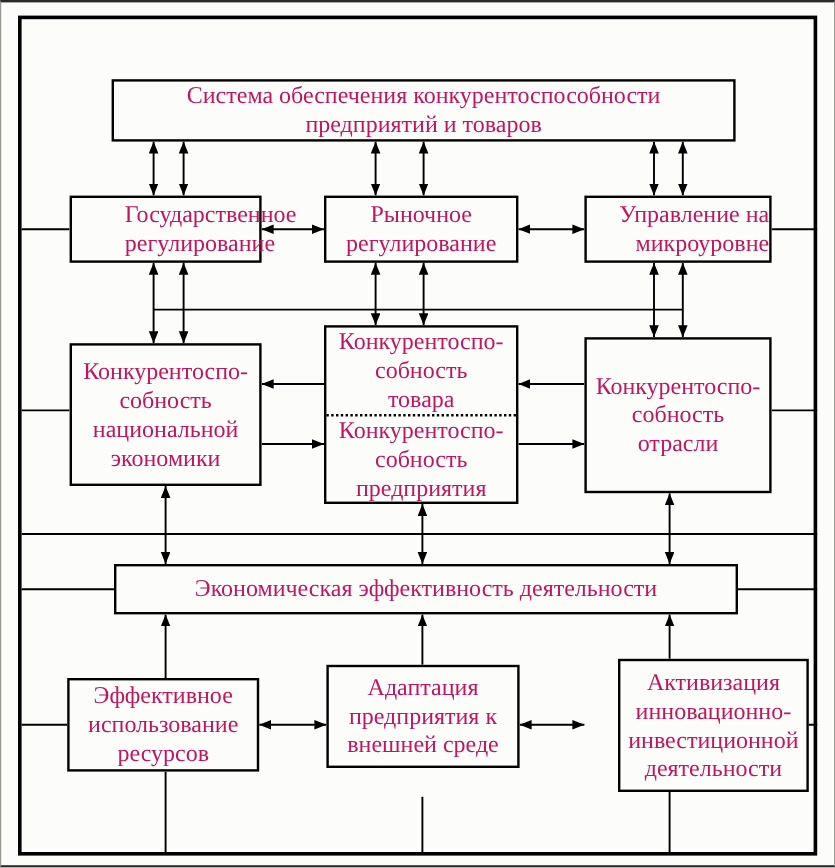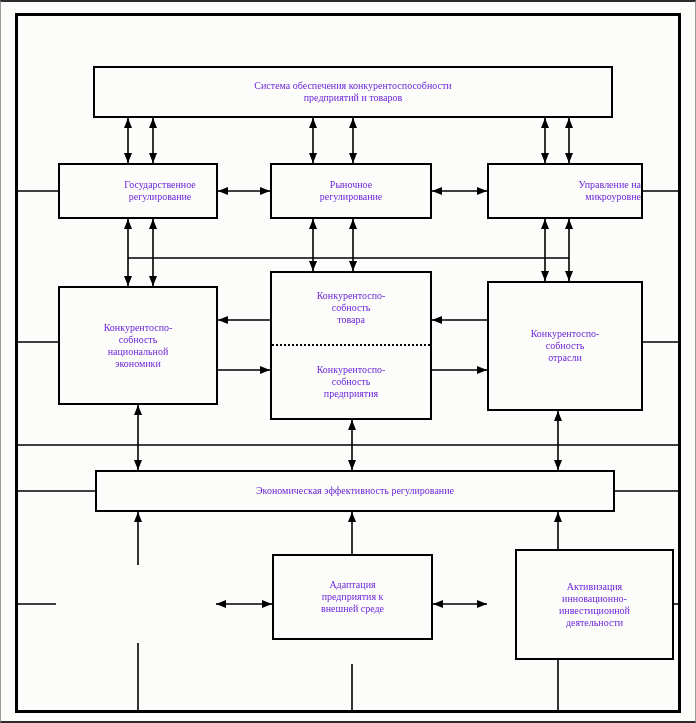--- a/index.html
+++ b/index.html
@@ -24,22 +24,22 @@
   }
   svg.connectors { position: absolute; left: 0; top: 0; width: 696px; height: 723px; }
   .box {
     position: absolute;
     border: 2px solid #000;
     background: #fcfcfa;
     display: flex;
     align-items: center;
     justify-content: center;
     text-align: center;
-    color: #6d28d9;
-    font-size: 10px;
+    color: #be185d;
+    font-size: 20px;
     line-height: 1.2;
   }
   .lbl { display: block; white-space: pre-line; width: 100%; }
   .box.split { flex-direction: column; align-items: stretch; justify-content: stretch; padding: 0; }
   .half {
     flex: 1 1 50%;
     display: flex;
     align-items: center;
     justify-content: center;
     text-align: center;
@@ -157,23 +157,28 @@
 предприятия</span>
     </div>
   </div>
   <div class="box" style="left:486px; top:279px; width:156px; height:130px;">
     <span class="lbl">Конкурентоспо-
 собность
 отрасли</span>
   </div>
 
   <div class="box" style="left:94px; top:468px; width:520px; height:42px;">
-    <span class="lbl">Экономическая эффективность регулирование</span>
+    <span class="lbl">Экономическая эффективность деятельности</span>
   </div>
 
+  <div class="box" style="left:55px; top:563px; width:160px; height:78px;">
+    <span class="lbl">Эффективное
+использование
+ресурсов</span>
+  </div>
   <div class="box" style="left:271px; top:552px; width:161px; height:86px;">
     <span class="lbl">Адаптация
 предприятия к
 внешней среде</span>
   </div>
   <div class="box" style="left:514px; top:547px; width:159px; height:111px;">
     <span class="lbl">Активизация
 инновационно-
 инвестиционной
 деятельности</span>

